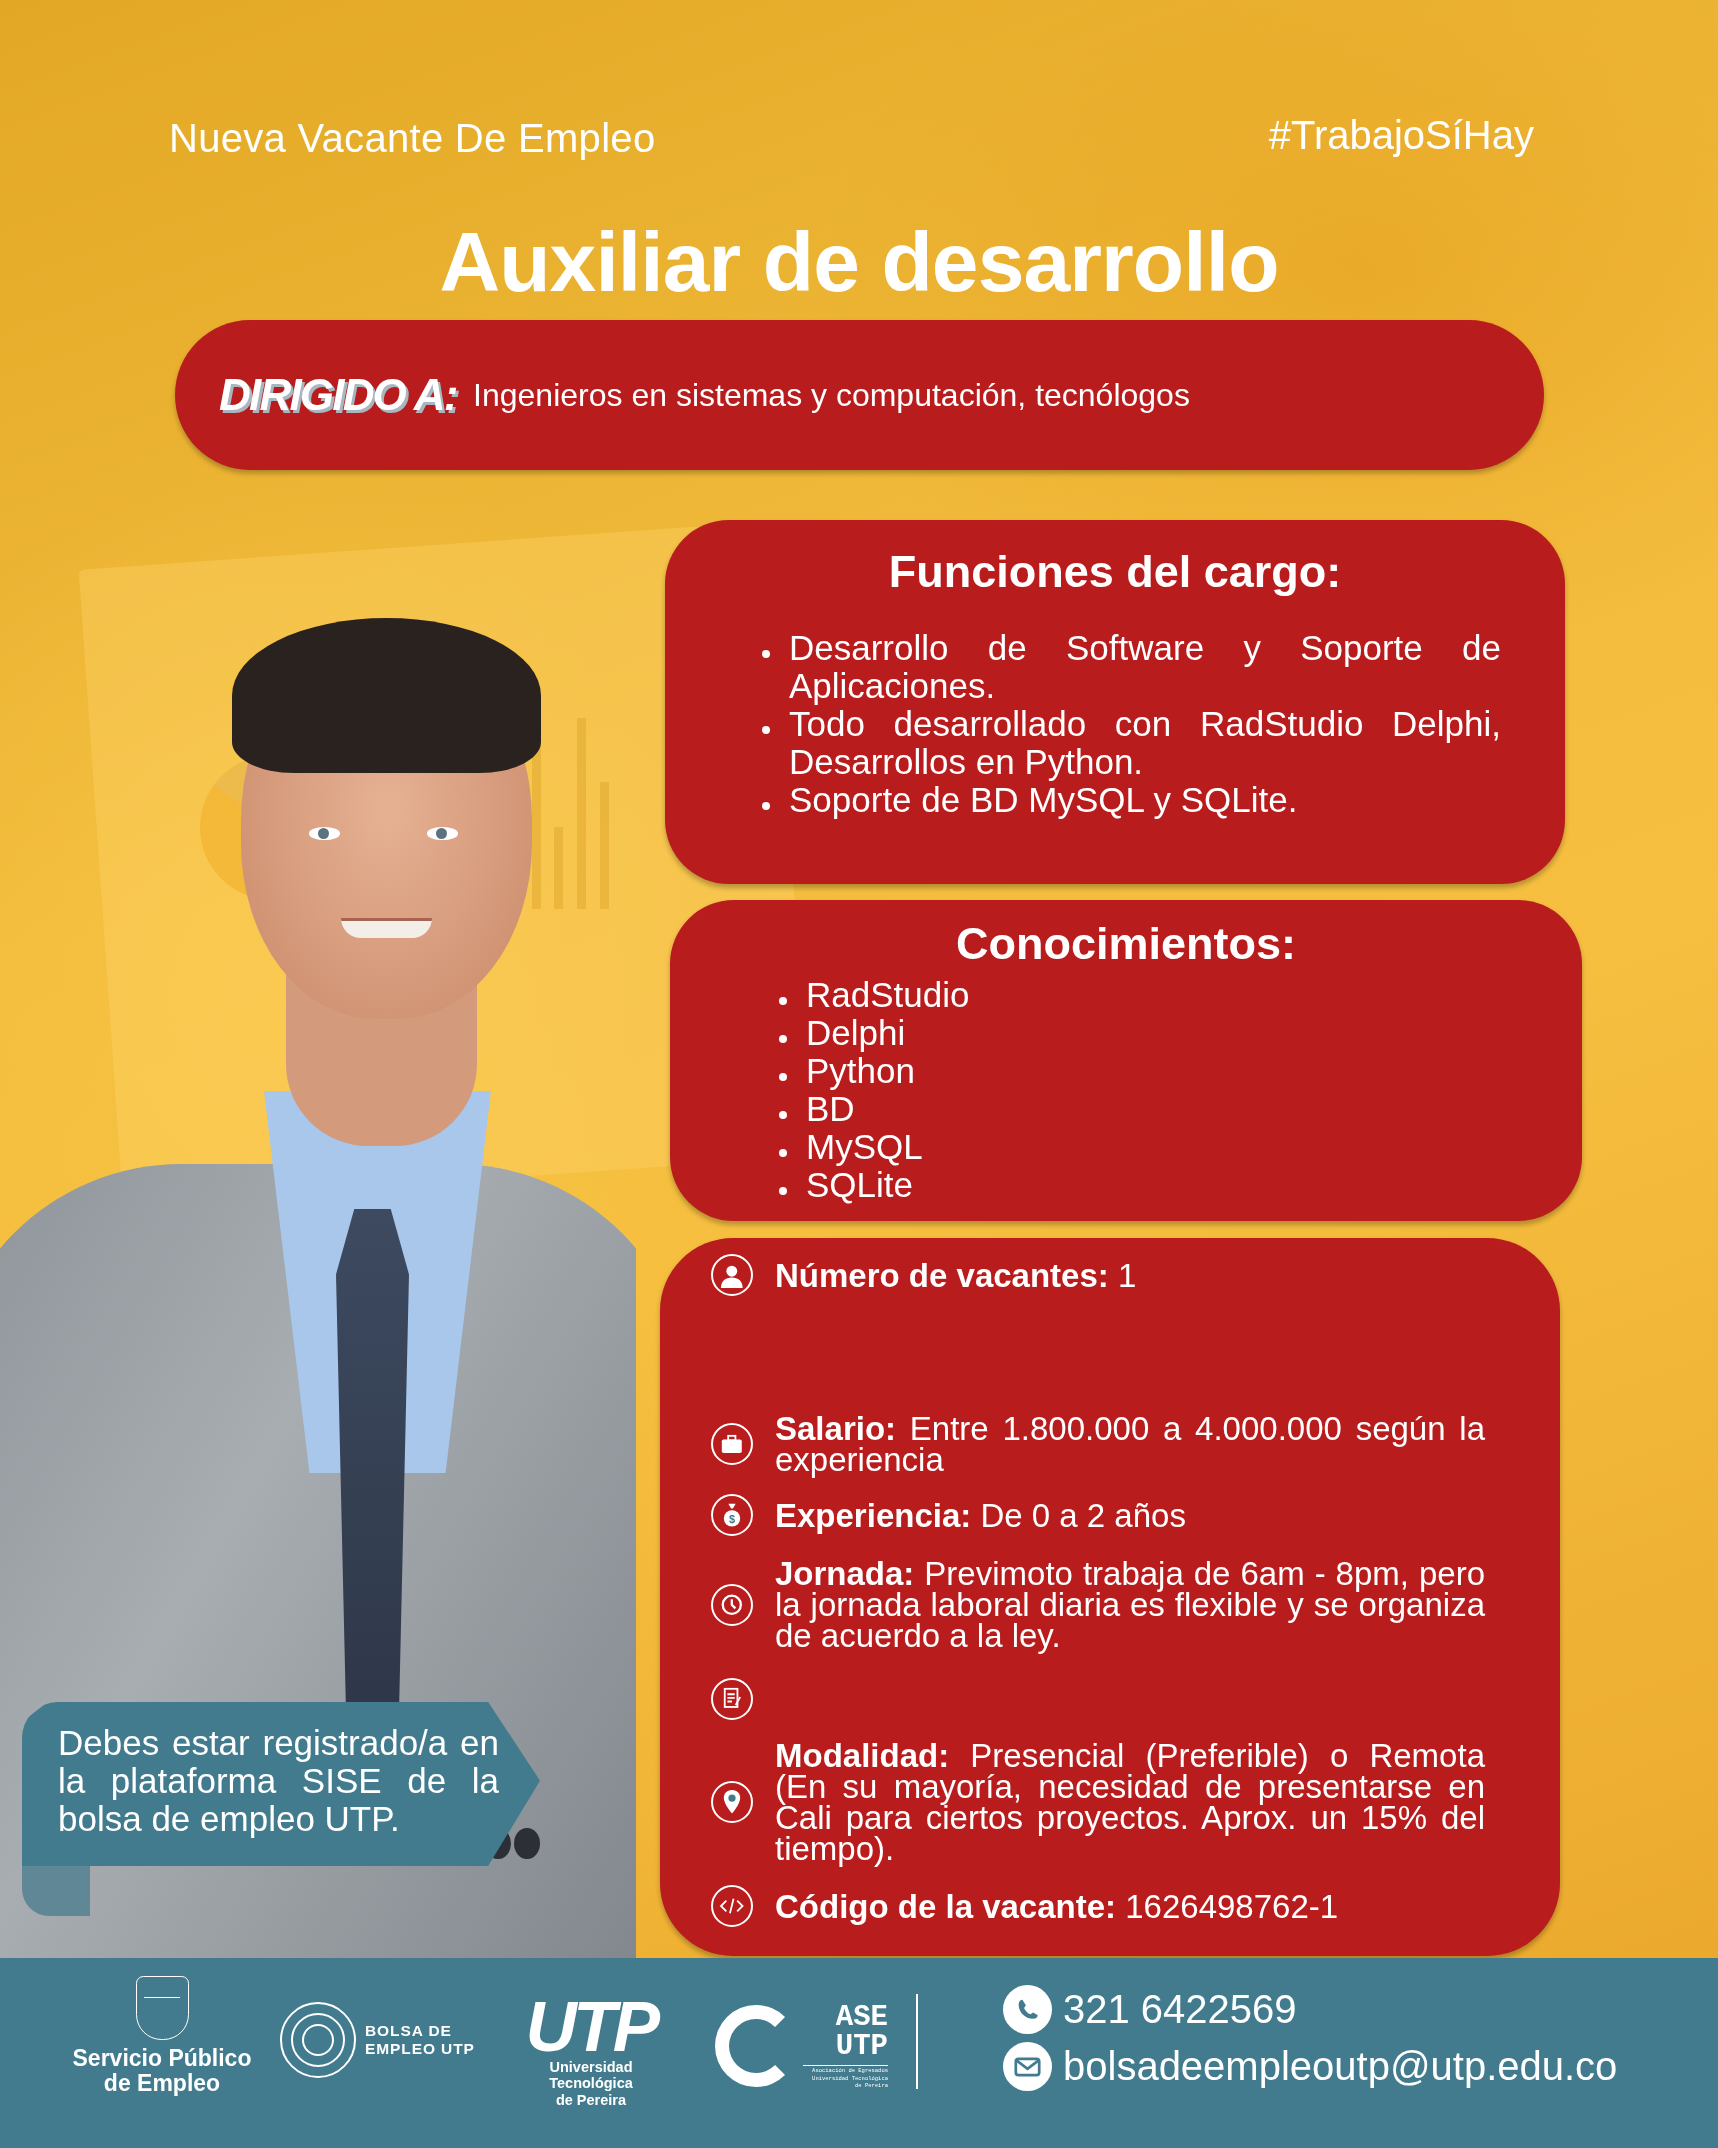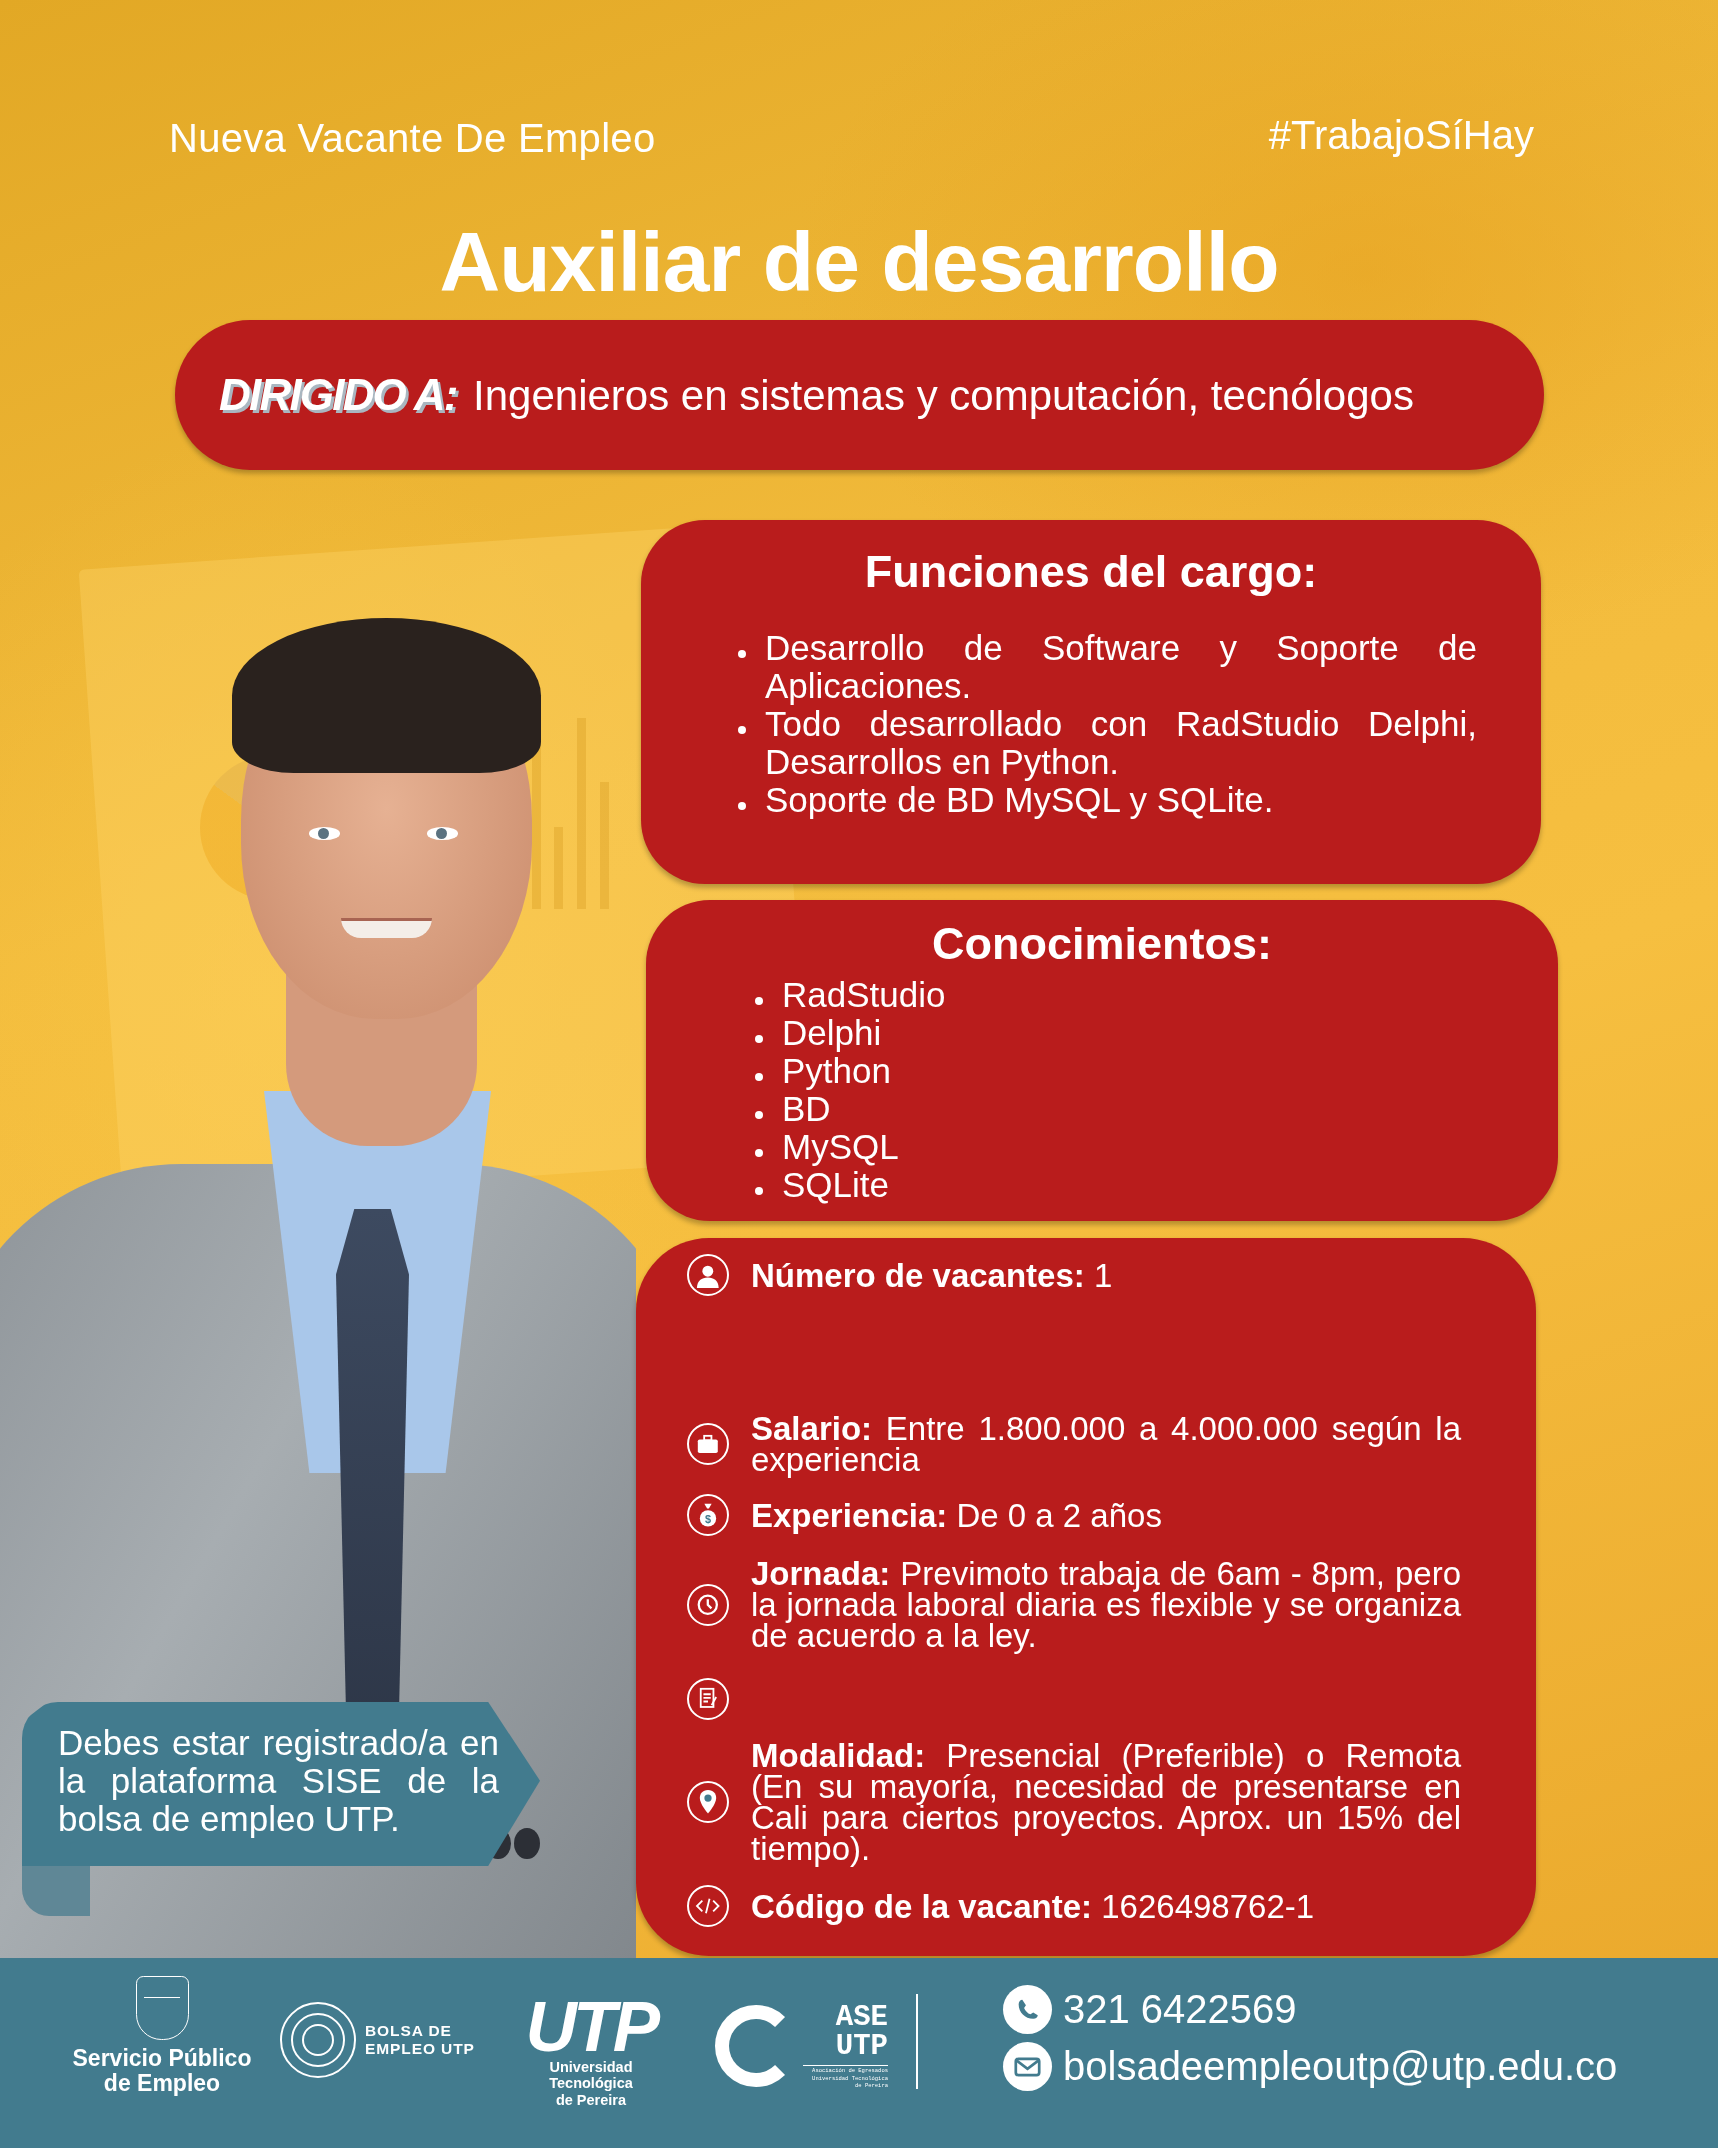--- a/index.html
+++ b/index.html
@@ -57,24 +57,24 @@
     position: absolute; left: 175px; top: 320px; width: 1369px; height: 150px;
     border-radius: 75px;
     display: flex; align-items: center;
   }
   .dirigido-label {
     margin-left: 44px; margin-right: 16.4px;
     font-size: 44px; font-weight: 700; font-style: italic;
     letter-spacing: -1.8px;
     text-shadow: 2.7px 2.7px 0 #a9b6c0;
   }
-  .dirigido-text { font-size: 42px; line-height: 47px; }
-
-  
-  .card { position: absolute; border-radius: 64px; }
+  .dirigido-text { font-size: 32px; line-height: 47px; }
+
+  
+  .card { position: absolute; border-radius: 64px; margin-left: 24px; }
   .card-title { text-align: center; font-weight: 700; font-size: 45px; }
   .card ul { list-style: none; }
   .card li { position: relative; padding-left: 31px; }
   .card li::before {
     content: ""; position: absolute; left: 3.6px; top: 0.62em;
     width: 8.2px; height: 8.2px; border-radius: 50%; background: #fff;
   }
 
   .funciones { left: 641px; top: 520px; width: 900px; height: 364px; }
   .funciones .card-title { margin-top: 25.5px; }

